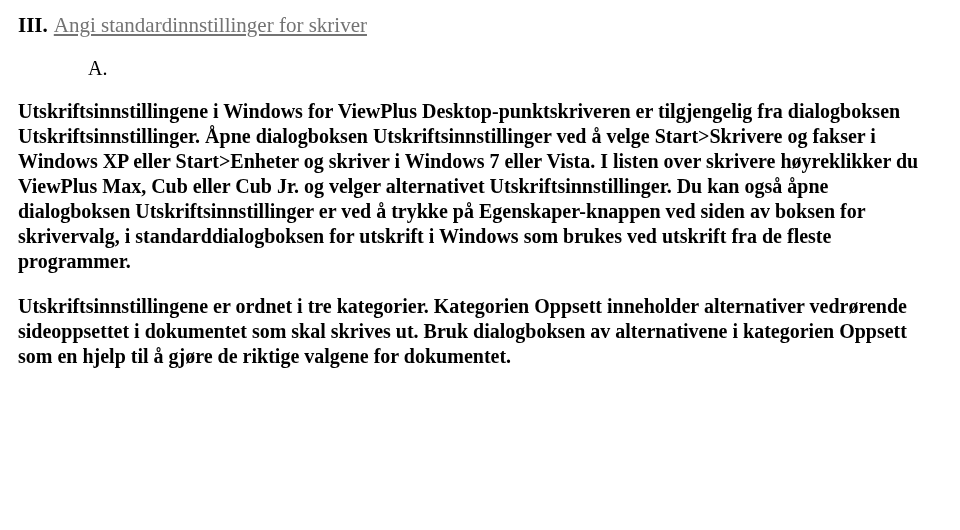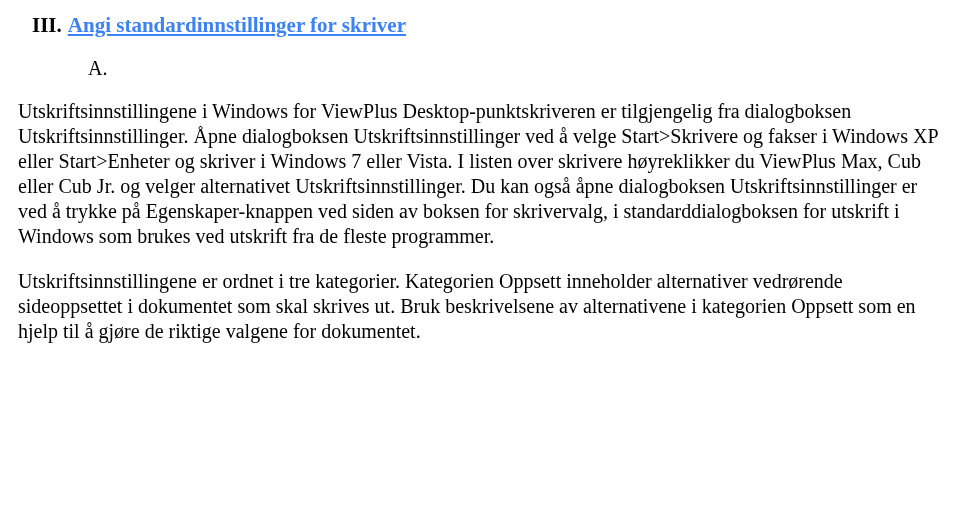--- a/index.html
+++ b/index.html
@@ -14,30 +14,29 @@
       font-family: "Times New Roman", Times, serif;
       font-size: 20px;
       color: #000000;
       padding: 12px 18px 18px 18px;
       line-height: 1.25;
     }
     .heading-section {
       display: flex;
       align-items: flex-start;
       margin-bottom: 18px;
-      margin-left: 14px;
     }
     .heading-prefix {
       font-weight: bold;
       margin-right: 6px;
       font-size: 21px;
     }
     .heading-link {
-      font-weight: bold;
-      color: #3b82f6;
+      font-weight: normal;
+      color: #737373;
       text-decoration: underline;
       font-size: 21px;
     }
     .subheading-row {
       display: flex;
       align-items: baseline;
       margin-left: 70px;
       margin-bottom: 18px;
     }
     .subheading-prefix {
@@ -46,29 +45,30 @@
     }
     .subheading-link {
       color: #0000ee;
       text-decoration: underline;
       font-size: 20px;
     }
     .para {
       margin-bottom: 20px;
       text-align: left;
       font-size: 20px;
+      font-weight: bold;
     }
   </style>
 </head>
 <body>
 
 <div class="heading-section">
   <span class="heading-prefix">III.</span>
   <a class="heading-link">Angi standardinnstillinger for skriver</a>
 </div>
 
 <div class="subheading-row">
   <span class="subheading-prefix">A.</span>
 </div>
 
 <p class="para">Utskriftsinnstillingene i Windows for ViewPlus Desktop-punktskriveren er tilgjengelig fra dialogboksen Utskriftsinnstillinger. Åpne dialogboksen Utskriftsinnstillinger ved å velge Start&gt;Skrivere og fakser i Windows XP eller Start&gt;Enheter og skriver i Windows 7 eller Vista. I listen over skrivere høyreklikker du ViewPlus Max, Cub eller Cub Jr. og velger alternativet Utskriftsinnstillinger. Du kan også åpne dialogboksen Utskriftsinnstillinger er ved å trykke på Egenskaper-knappen ved siden av boksen for skrivervalg, i standarddialogboksen for utskrift i Windows som brukes ved utskrift fra de fleste programmer.</p>
 
-<p class="para">Utskriftsinnstillingene er ordnet i tre kategorier. Kategorien Oppsett inneholder alternativer vedrørende sideoppsettet i dokumentet som skal skrives ut. Bruk beskrivelsene av alternativene i kategorien Oppsett som en hjelp til å gjøre de riktige valgene for dokumentet.</p>
+<p class="para">Utskriftsinnstillingene er ordnet i tre kategorier. Kategorien Oppsett inneholder alternativer vedrørende sideoppsettet i dokumentet som skal skrives ut. Bruk dialogboksen av alternativene i kategorien Oppsett som en hjelp til å gjøre de riktige valgene for dokumentet.</p>
 
 </body></html>

